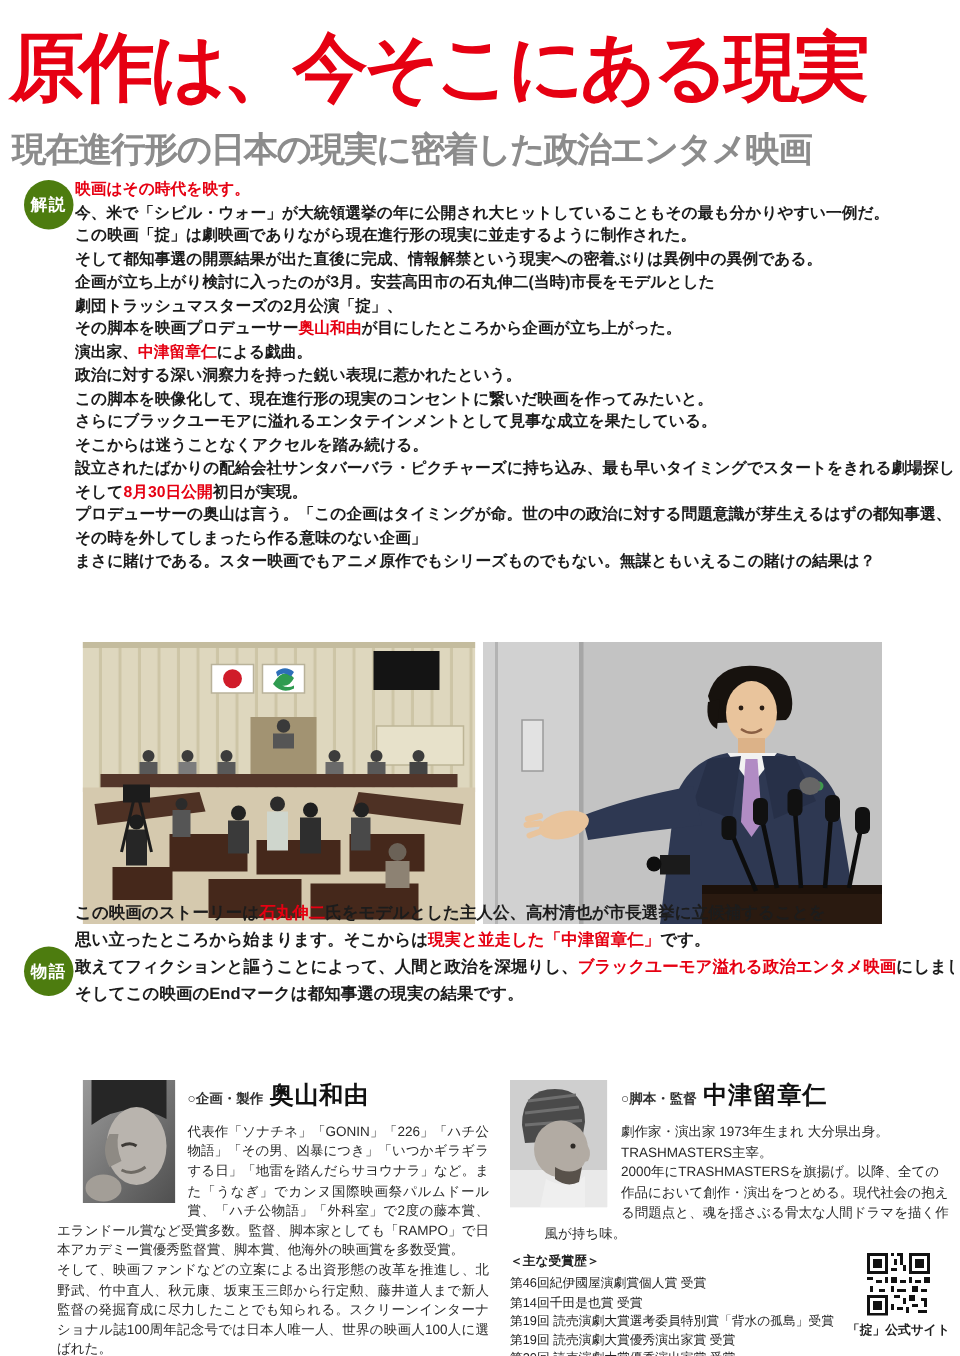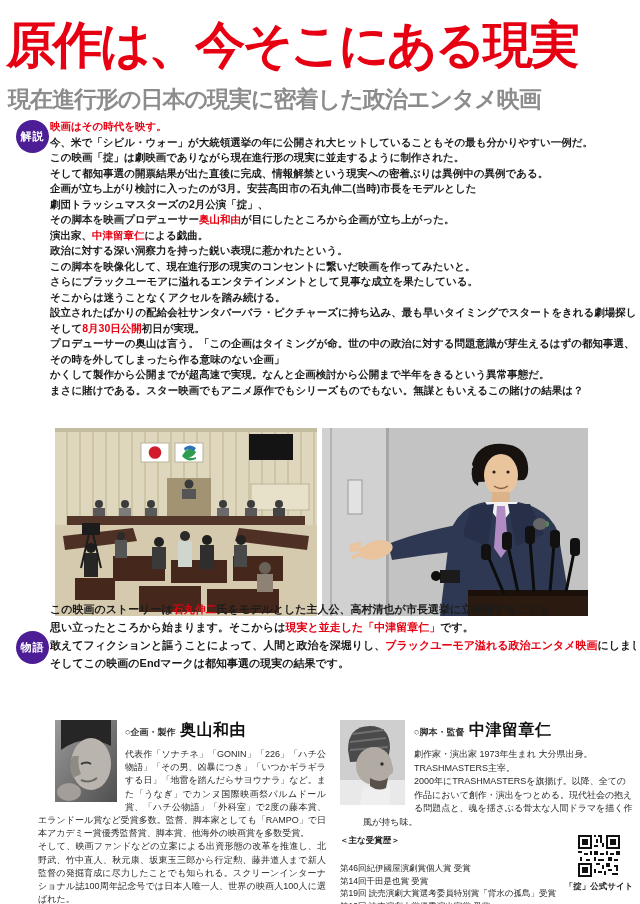--- a/index.html
+++ b/index.html
@@ -16,21 +16,21 @@
     letter-spacing:-3px;line-height:1.1;white-space:nowrap;
   }
   .subtitle{
     position:absolute;left:8px;top:84px;width:630px;
     font-size:23px;font-weight:900;color:var(--gray);
     letter-spacing:-1px;white-space:nowrap;
   }
 
   .badge{
     position:absolute;width:33px;height:33px;border-radius:50%;
-    background:#4c1d95;color:#fff;font-size:11px;font-weight:bold;
+    background:#4d7c0f;color:#fff;font-size:11px;font-weight:bold;
     display:flex;align-items:center;justify-content:center;letter-spacing:1px;
   }
   .badge-kaisetsu{left:16px;top:120px;}
   .badge-story{left:16px;top:631px;text-align:center;}
 
   .textblock{position:absolute;color:#1c1c1c;font-weight:bold;}
   .kaisetsu-text{left:50px;top:119px;width:586px;font-size:10.5px;line-height:15.5px;}
   .story-text{left:50px;top:600px;width:586px;font-size:11px;line-height:18px;}
   .nowrap .tline{white-space:nowrap;overflow:hidden;}
   .red{color:var(--red);}
@@ -44,21 +44,21 @@
   .profile-left{left:38px;width:288px;}
   .profile-right{left:340px;width:294px;}
   .pphoto{float:left;width:62px;height:82px;margin:2px 8px 4px 17px;overflow:hidden;}
   .pphoto2{float:left;width:65px;height:85px;margin:2px 9px 4px 0;overflow:hidden;}
   .phead{padding-top:2px;margin-bottom:7px;white-space:nowrap;}
   .prole{font-size:9px;font-weight:bold;color:#333;}
   .pname{font-size:16px;font-weight:900;color:#111;letter-spacing:0.5px;}
   .pbio{font-size:9px;line-height:13.2px;text-align:justify;color:#2a2a2a;font-weight:500;}
   .rbio .tline{font-size:9px;line-height:13.5px;color:#2a2a2a;margin-left:23px;}
   .awards{clear:both;padding-top:6px;}
-  .awards-title{font-size:8.5px;font-weight:bold;color:#222;margin-bottom:15px;}
+  .awards-title{font-size:8.5px;font-weight:bold;color:#222;margin-bottom:2px;}
   .awards-list .tline{font-size:8.5px;line-height:12.5px;color:#222;white-space:nowrap;}
 
   .qr{position:absolute;left:578px;top:835px;width:42px;height:42px;}
   .qr svg{display:block;}
   .qr-caption{position:absolute;left:556px;top:881px;width:86px;text-align:center;
     font-size:8.5px;font-weight:bold;color:#222;}
 </style>
 </head>
 <body>
 
@@ -78,21 +78,20 @@
       <div class="tline"><span>その脚本を映画プロデューサー</span><span class="red">奥山和由</span><span>が目にしたところから企画が立ち上がった。</span></div>
       <div class="tline"><span>演出家、</span><span class="red">中津留章仁</span><span>による戯曲。</span></div>
       <div class="tline"><span>政治に対する深い洞察力を持った鋭い表現に惹かれたという。</span></div>
       <div class="tline"><span>この脚本を映像化して、現在進行形の現実のコンセントに繋いだ映画を作ってみたいと。</span></div>
       <div class="tline"><span>さらにブラックユーモアに溢れるエンタテインメントとして見事な成立を果たしている。</span></div>
       <div class="tline"><span>そこからは迷うことなくアクセルを踏み続ける。</span></div>
       <div class="tline"><span>設立されたばかりの配給会社サンタバーバラ・ピクチャーズに持ち込み、最も早いタイミングでスタートをきれる劇場探しを依頼。</span></div>
       <div class="tline"><span>そして</span><span class="red">8月30日公開</span><span>初日が実現。</span></div>
       <div class="tline"><span>プロデューサーの奥山は言う。「この企画はタイミングが命。世の中の政治に対する問題意識が芽生えるはずの都知事選、</span></div>
       <div class="tline"><span>その時を外してしまったら作る意味のない企画」</span></div>
-      <div class="tline"><span>かくして製作から公開までが超高速で実現。なんと企画検討から公開まで半年をきるという異常事態だ。</span></div>
       <div class="tline"><span>まさに賭けである。スター映画でもアニメ原作でもシリーズものでもない。無謀ともいえるこの賭けの結果は？</span></div>
     </div>
 
   <div class="photo photo-left">
     <svg width="262" height="188" viewBox="0 0 262 188" xmlns="http://www.w3.org/2000/svg">
       <defs>
         <pattern id="curtain" width="13" height="100" patternUnits="userSpaceOnUse">
           <rect width="13" height="100" fill="#ded7be"></rect>
           <rect x="11" width="2" height="100" fill="#cdc5a6"></rect>
         </pattern>

